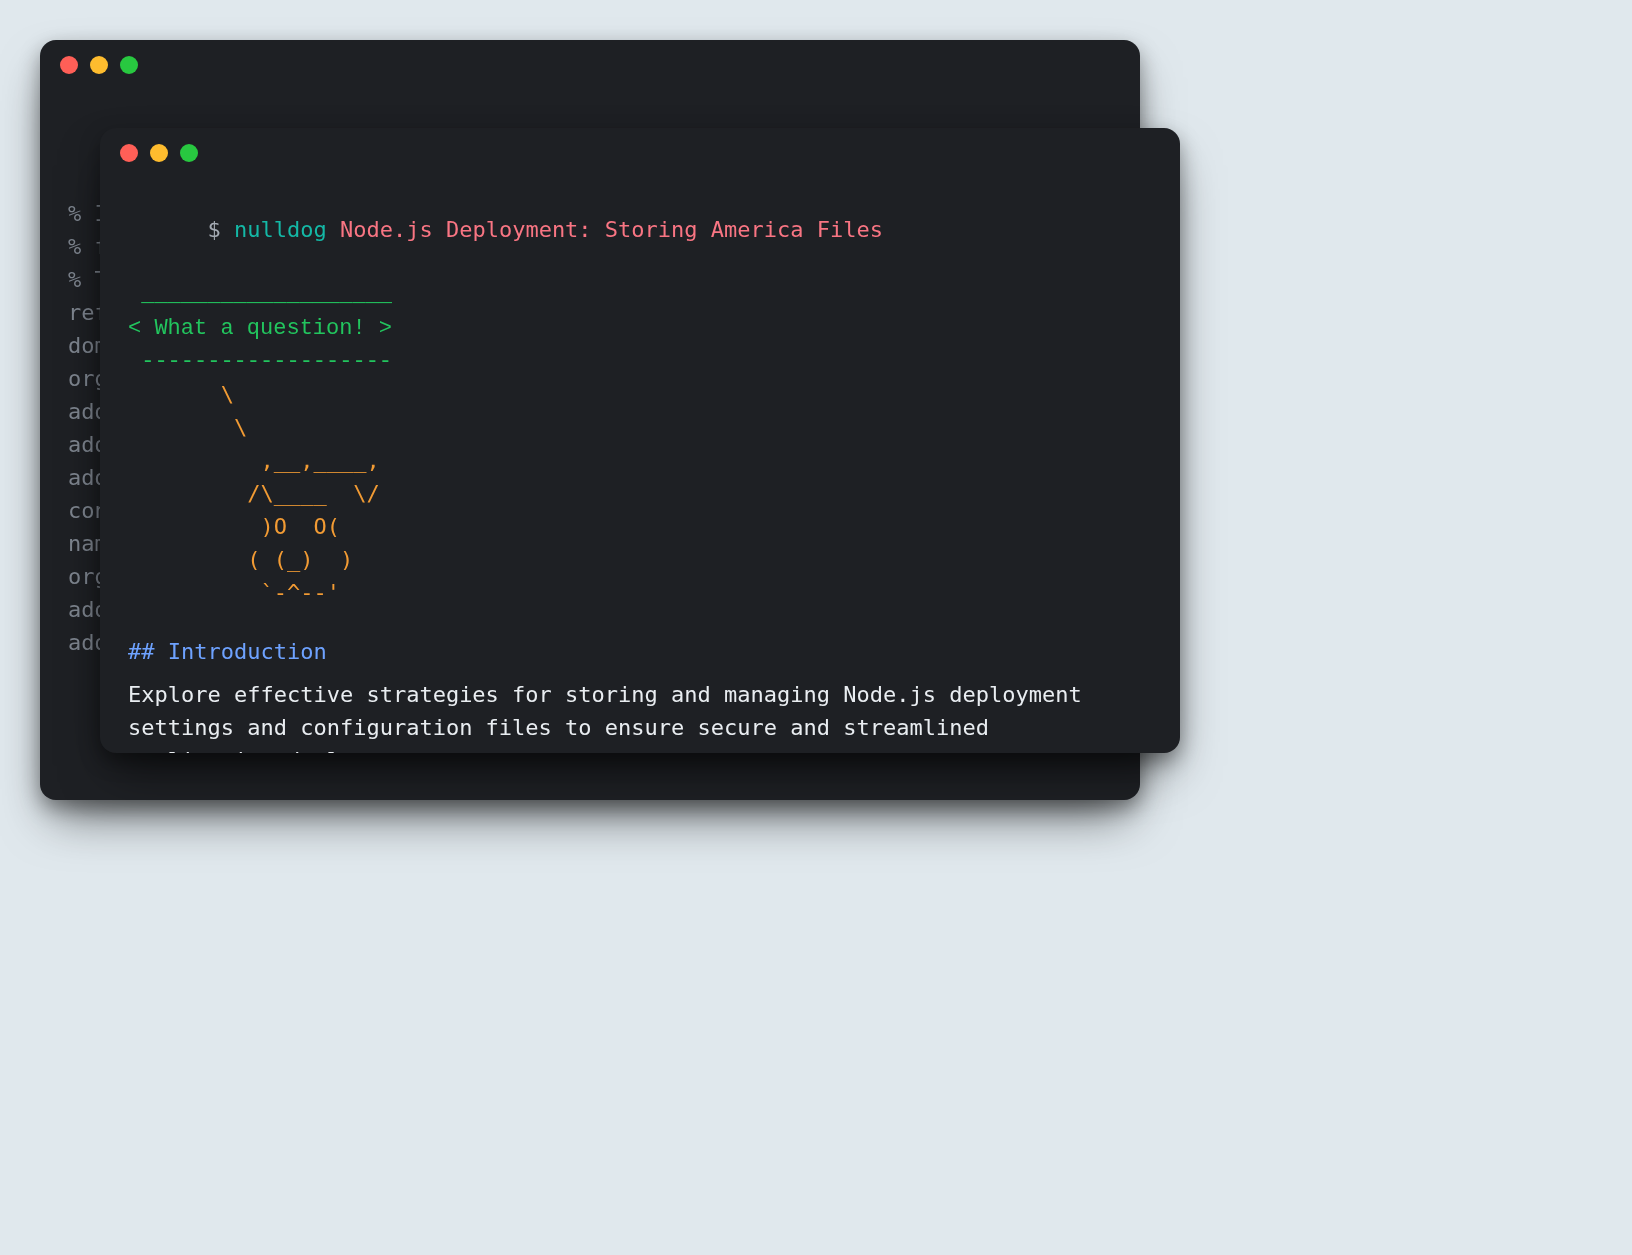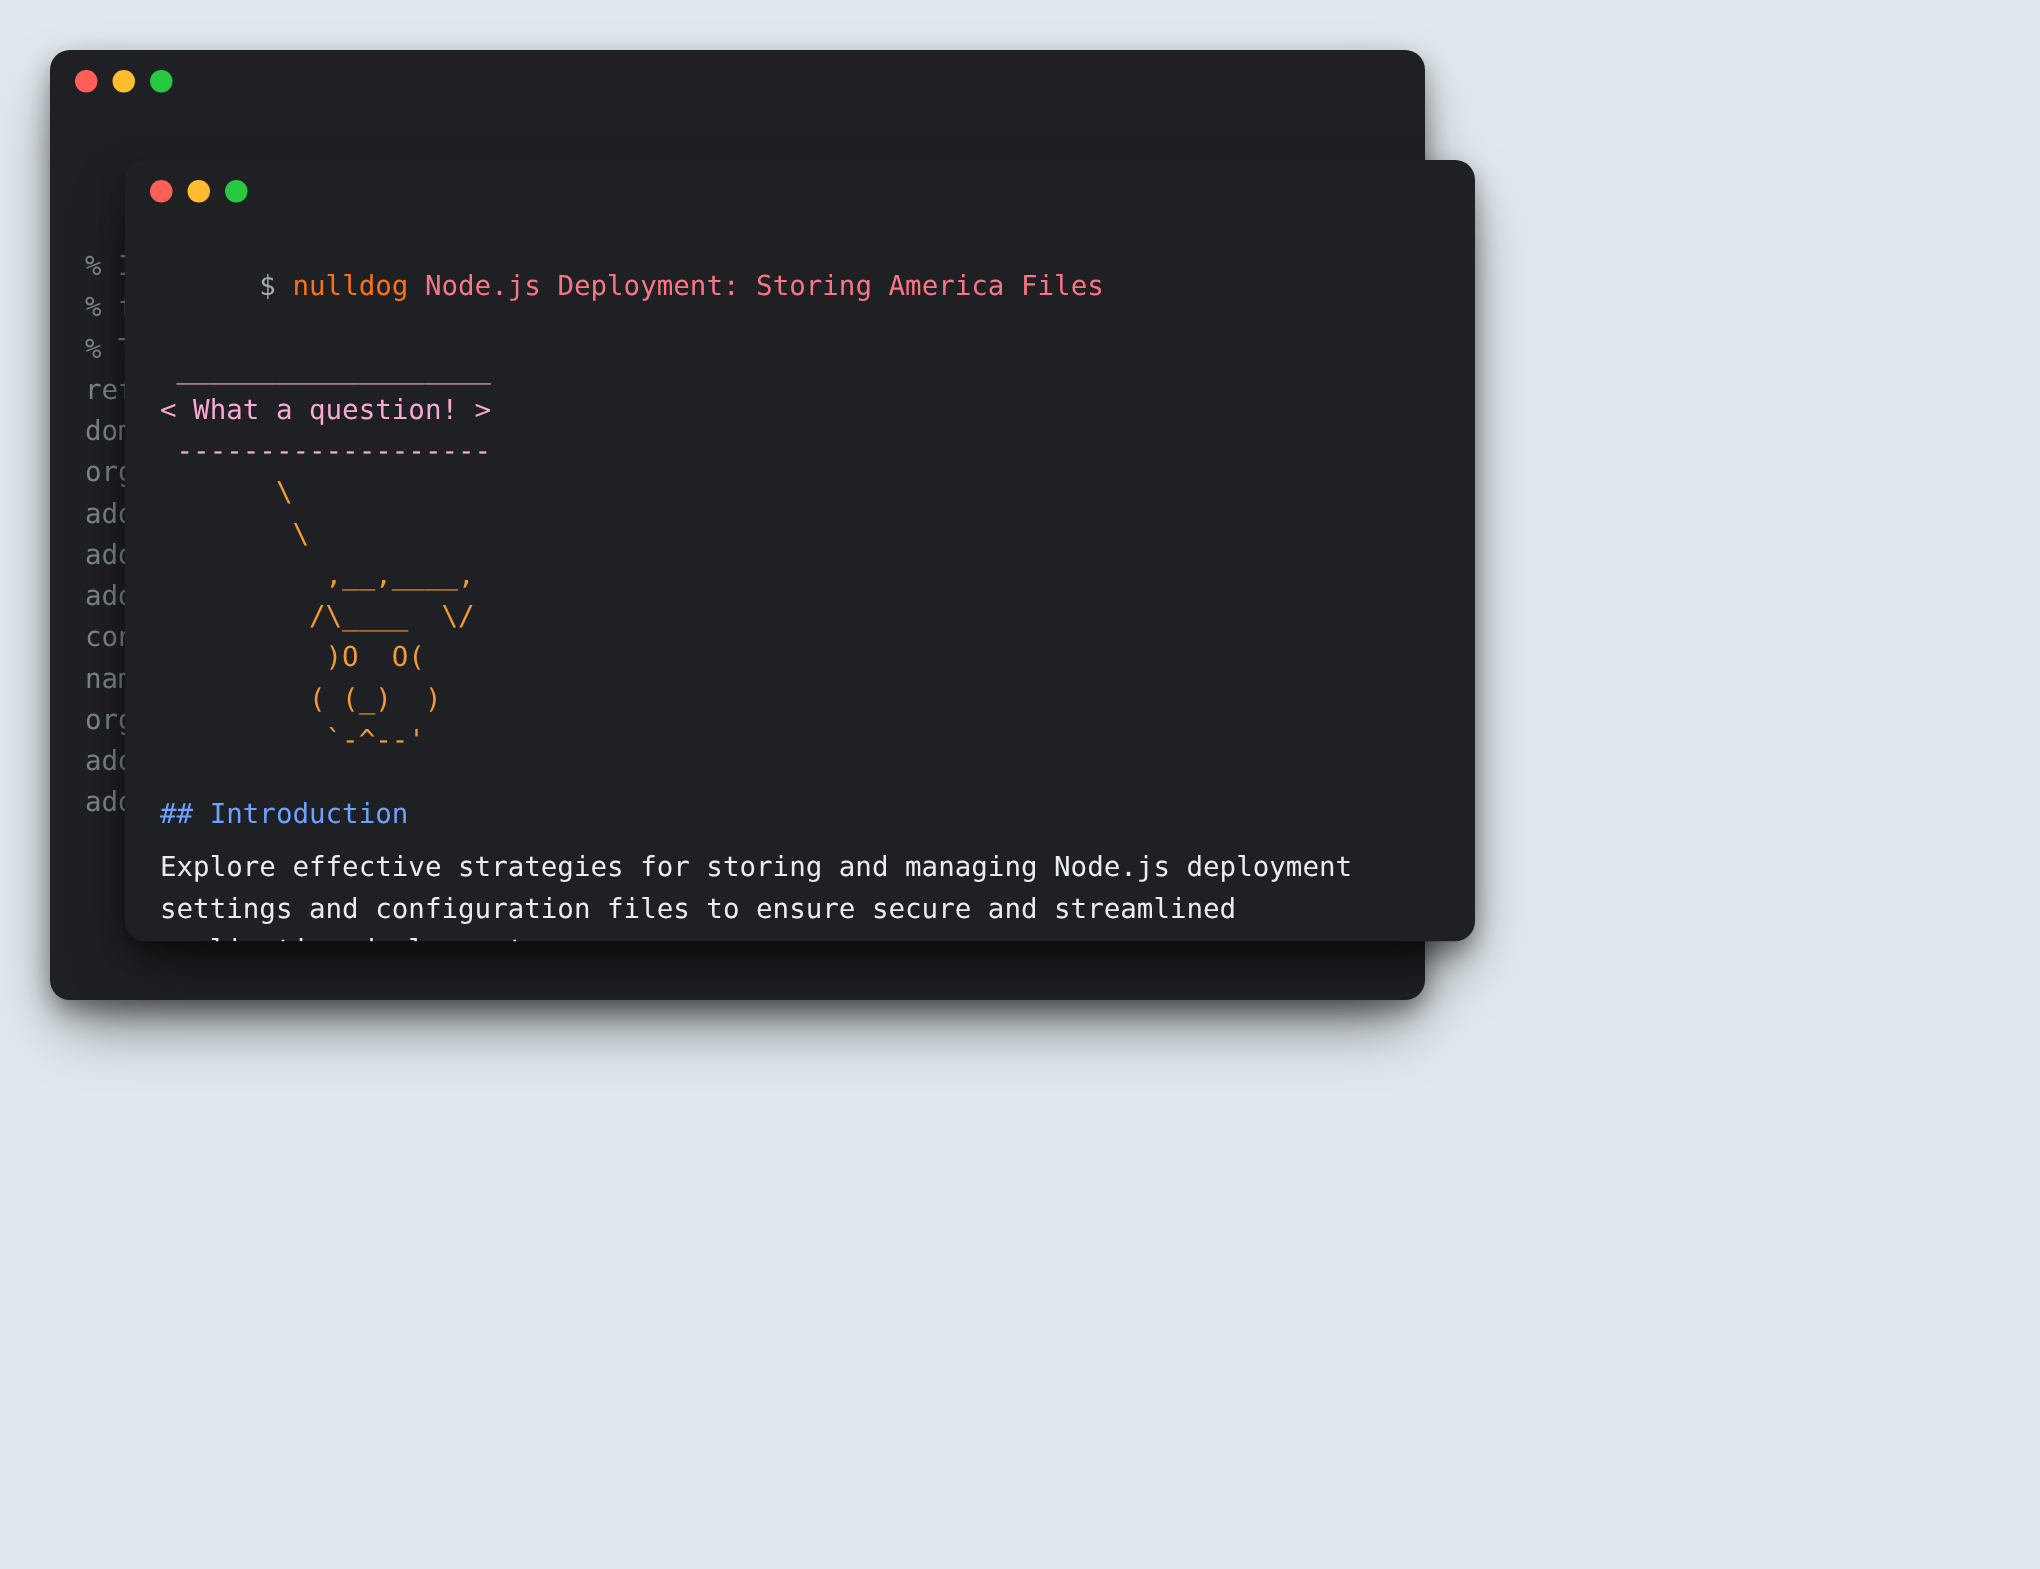--- a/index.html
+++ b/index.html
@@ -42,25 +42,25 @@
   .dot.red { background: #ff5f57; }
   .dot.yellow { background: #febc2e; }
   .dot.green { background: #28c840; }
   .term-body {
     padding: 8px 28px 24px 28px;
     font-size: 22px;
     line-height: 1.5;
     color: #a4aab3;
   }
   .prompt-sym { color: #a4aab3; }
-  .cmd-green { color: #f97316; font-weight: 500; }
+  .cmd-green { color: #14b8a6; font-weight: 500; }
   .cmd-white { color: #e9edf1; font-weight: 500; }
   .dim { color: #7e858f; }
   .title-red { color: #f97583; font-weight: 500; }
-  .ascii-white { color: #f9a8d4; white-space: pre; }
+  .ascii-white { color: #22c55e; white-space: pre; font-family: Liberation Mono, monospace; }
   .ascii-orange { color: #f29b34; white-space: pre; }
   .heading-blue { color: #6ea2ff; font-weight: 500; }
   .body-white { color: #e9edf1; }
   pre { font-family: inherit; white-space: pre; }
   .row { white-space: pre-wrap; }
 </style>
 </head>
 <body>
 
 <div class="terminal term-back">

